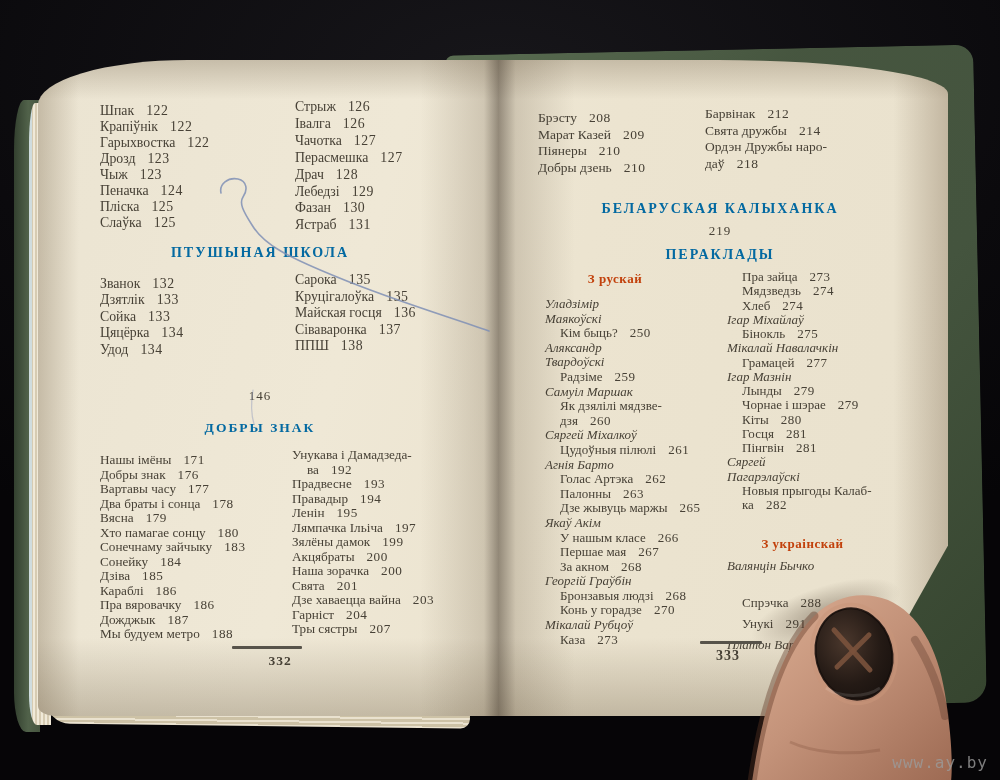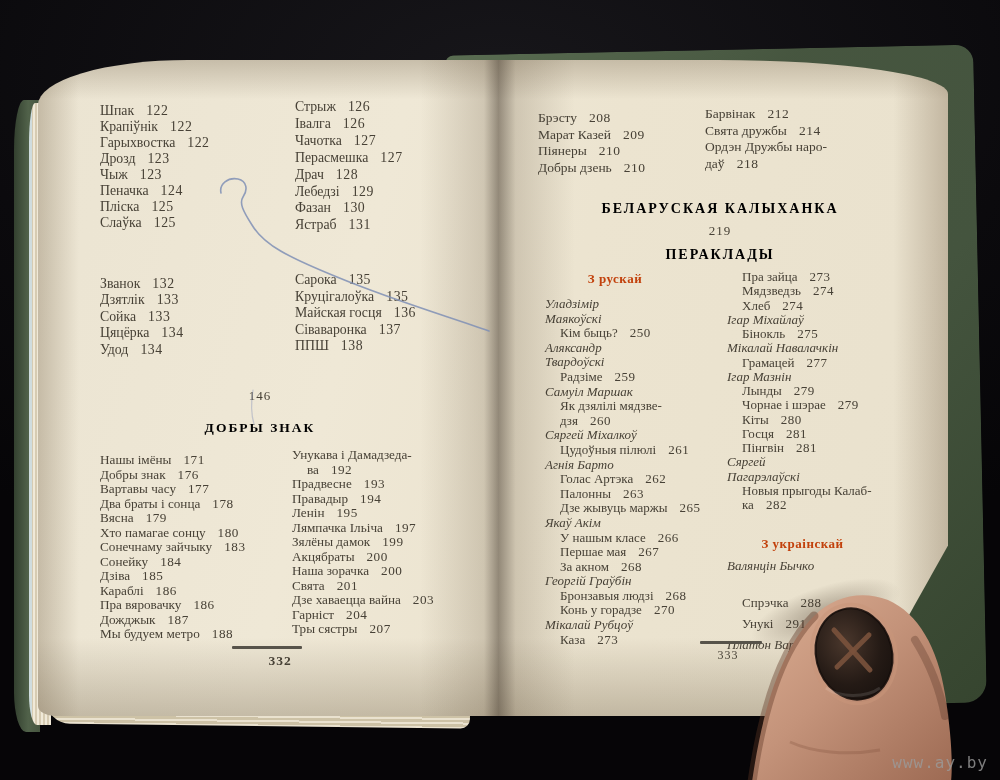--- a/index.html
+++ b/index.html
@@ -69,40 +69,40 @@
   .page-right{left:505px;top:62px;width:445px;height:650px;}
 
   .col{position:absolute;white-space:nowrap;}
   .toc-line{white-space:nowrap;}
   .toc-line .pg{margin-left:12px;letter-spacing:.5px;}
   .toc-line .pg:empty{display:none;}
   .s-i{font-style:italic;}
   .s-in{padding-left:15px;}
   .s-g{margin-top:16px;}
 
-  .heading{position:absolute;text-align:center;font-weight:bold;color:#000000;letter-spacing:2px;font-size:14px;}
+  .heading{position:absolute;text-align:center;font-weight:bold;color:#0369a1;letter-spacing:2px;font-size:14px;}
   .subheading{position:absolute;text-align:center;font-weight:bold;color:#c2410c;font-size:13px;letter-spacing:.5px;}
   .centernum{position:absolute;text-align:center;font-size:13px;letter-spacing:1px;color:#474136;}
 
   
   #lp-birds1{left:60px;top:43px;line-height:16px;font-size:13.8px;}
   #lp-birds2{left:255px;top:39px;line-height:16.9px;font-size:13.8px;}
   #lp-h-school{left:55px;top:185px;width:330px;}
   #lp-school1{left:60px;top:216px;line-height:16.4px;font-size:13.8px;}
   #lp-school2{left:255px;top:212px;line-height:16.6px;font-size:13.8px;}
   #lp-h-azbuka{left:55px;top:305px;width:330px;font-size:13.5px;letter-spacing:1.6px;}
   #lp-azbuka-num{left:55px;top:328px;width:330px;}
   #lp-h-znak{left:55px;top:360px;width:330px;font-size:13.5px;}
   #lp-znak1{left:60px;top:393px;line-height:14.5px;font-size:13.2px;}
   #lp-znak2{left:252px;top:388px;line-height:14.5px;font-size:13.2px;}
   .pagenum-rule{position:absolute;height:3px;background:#57534a;border-radius:1px;}
   #lp-rule{left:192px;top:586px;width:70px;}
   #lp-num{left:175px;top:593px;width:130px;font-size:13.5px;font-weight:bold;letter-spacing:1px;}
   #rp-rule{left:195px;top:579px;width:62px;}
-  #rp-num{left:178px;top:586px;width:90px;font-size:12px;font-weight:normal;letter-spacing:1px;}
+  #rp-num{left:178px;top:586px;width:90px;font-size:14px;font-weight:bold;letter-spacing:1px;}
 
   
   #rp-top1{left:33px;top:48px;line-height:16.5px;font-size:13.5px;}
   #rp-top2{left:200px;top:44px;line-height:16.5px;font-size:13.5px;}
   #rp-h-kalyhanka{left:20px;top:139px;width:390px;}
   #rp-kalyhanka-num{left:20px;top:161px;width:390px;}
   #rp-h-pieraklady{left:20px;top:185px;width:390px;}
   #rp-sub-rus{left:30px;top:209px;width:160px;}
   #rp-rus1{left:40px;top:235px;line-height:14.6px;font-size:13px;}
   #rp-rus2{left:222px;top:208px;line-height:14.25px;font-size:13px;}
@@ -148,20 +148,21 @@
     <div class="toc-line"><span class="t">Стрыж</span><span class="pg">126</span></div>
         <div class="toc-line"><span class="t">Івалга</span><span class="pg">126</span></div>
         <div class="toc-line"><span class="t">Чачотка</span><span class="pg">127</span></div>
         <div class="toc-line"><span class="t">Перасмешка</span><span class="pg">127</span></div>
         <div class="toc-line"><span class="t">Драч</span><span class="pg">128</span></div>
         <div class="toc-line"><span class="t">Лебедзі</span><span class="pg">129</span></div>
         <div class="toc-line"><span class="t">Фазан</span><span class="pg">130</span></div>
         <div class="toc-line"><span class="t">Ястраб</span><span class="pg">131</span></div>
       </div>
 
+    <div class="heading" id="lp-h-school">ПТУШЫНАЯ ШКОЛА</div>
 
     <div class="col" id="lp-school1">
 
     <div class="toc-line"><span class="t">Званок</span><span class="pg">132</span></div>
         <div class="toc-line"><span class="t">Дзятлік</span><span class="pg">133</span></div>
         <div class="toc-line"><span class="t">Сойка</span><span class="pg">133</span></div>
         <div class="toc-line"><span class="t">Цяцёрка</span><span class="pg">134</span></div>
         <div class="toc-line"><span class="t">Удод</span><span class="pg">134</span></div>
       </div>
     <div class="col" id="lp-school2">

